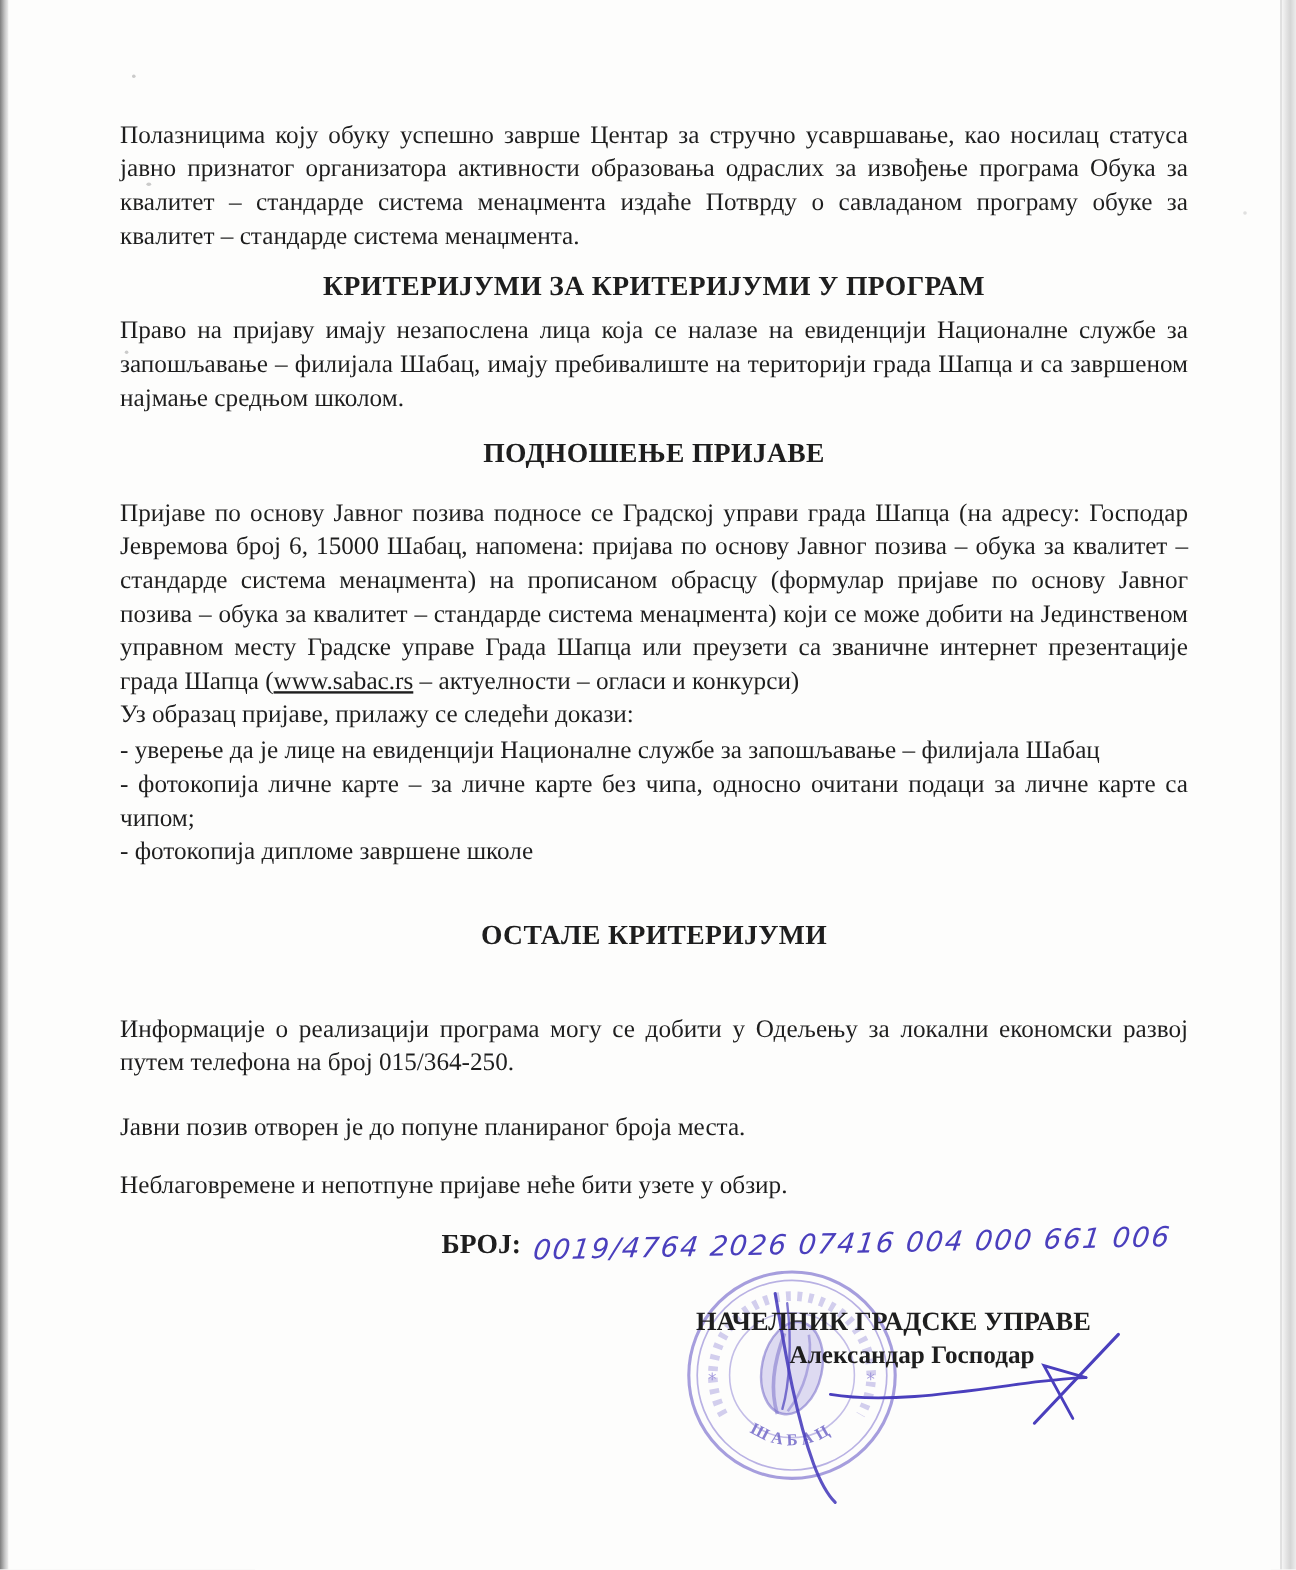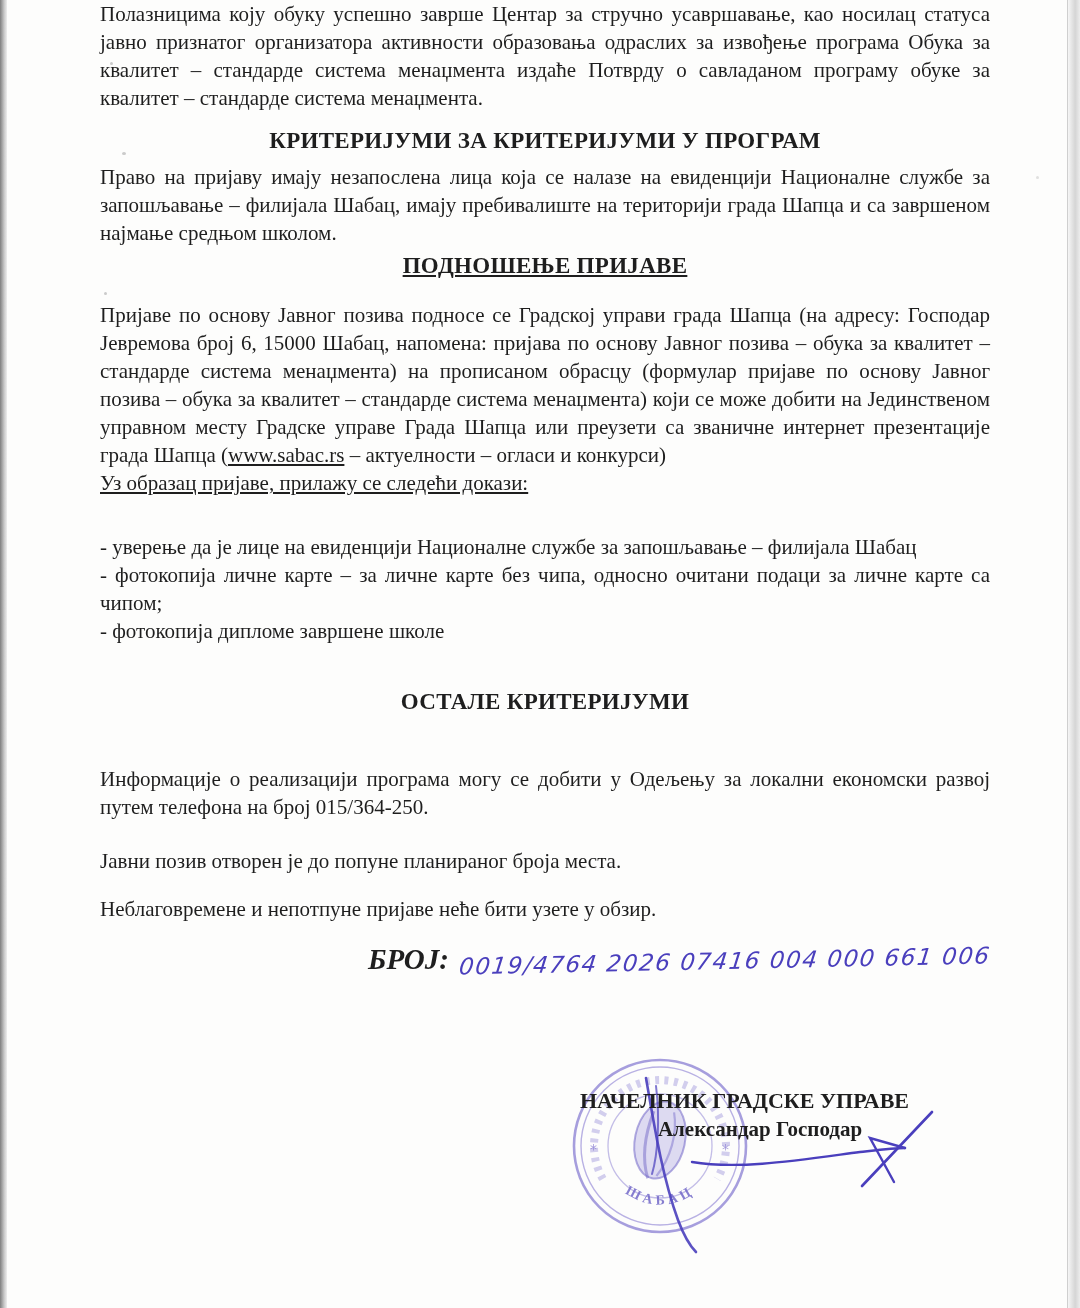--- a/index.html
+++ b/index.html
@@ -35,43 +35,43 @@
   .speck.s1{left:110px;top:62px;width:3px;height:3px;}
   .speck.s2{left:122px;top:152px;width:4px;height:3px;}
   .speck.s3{left:104px;top:292px;width:3px;height:3px;}
   .speck.s4{left:1036px;top:176px;width:3px;height:3px;opacity:.4;}
 
   .content{
     position:absolute;left:100px;right:90px;top:0;
     font-size:21px;line-height:28px;
   }
   .para{margin:0;text-align:justify;}
-  .p-intro{}
+  .p-intro{margin-top:98px;}
   .heading{
     margin:0;text-align:center;font-weight:bold;font-size:23px;line-height:30px;
     letter-spacing:.3px;
   }
   .h-criteria{margin-top:14px;}
   .p-criteria{margin-top:7px;}
-  .h-submission{margin-top:4px;text-decoration:underline;}
+  .h-submission{margin-top:18px;}
   .p-submission{margin-top:20px;}
-  .p-docs-intro{margin:0;text-align:left;text-decoration:underline;}
+  .p-docs-intro{margin:0;text-align:left;}
   .link{text-decoration:underline;color:inherit;}
-  .bullets{margin-top:36px;}
+  .bullets{margin-top:2px;}
   .bullet{margin:0;text-align:justify;}
   .h-other{margin-top:42px;}
   .p-contact{margin-top:48px;}
   .p-open{margin-top:26px;text-align:left;}
   .p-late{margin-top:20px;text-align:left;}
 
   .number-line{
     margin-top:22px;margin-left:268px;
     white-space:nowrap;
   }
-  .number-label{font-weight:bold;font-size:29px;font-style:italic;}
+  .number-label{font-weight:bold;font-size:23px;}
   .number-value{
     display:inline-block;
     font-family:"DejaVu Sans", sans-serif;
     font-style:italic;
     font-size:23px;
     letter-spacing:1.5px;
     color:var(--hand);
     transform:skewX(-8deg) rotate(-1.2deg);
     margin-left:6px;
   }

